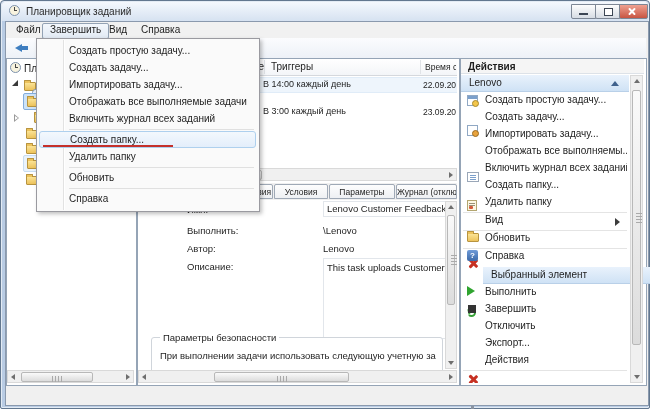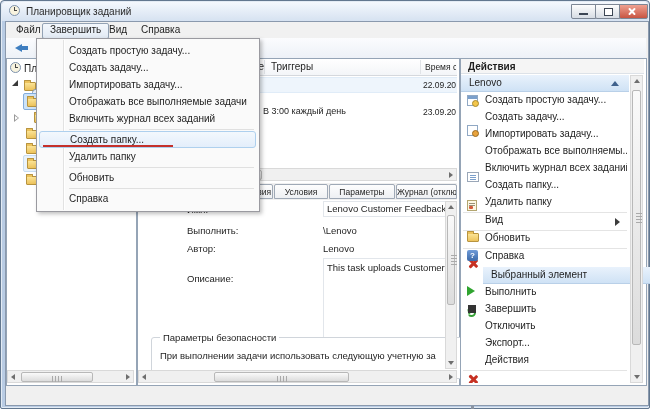--- a/index.html
+++ b/index.html
@@ -206,20 +206,21 @@
 
   <div class="lv-header abs" style="left:137px;top:58px;width:319px;height:16px;">
     <div class="clip-rtl abs" style="left:110px;top:2px;width:16px;"><span>Состояние</span></div>
     <div class="abs nowrap" style="left:133px;top:2px;width:140px;">Триггеры</div>
     <div class="abs nowrap" style="left:287px;top:2.5px;width:31px;font-size:8.5px;">Время следующего запуска</div>
   </div>
   <div class="col-sep" style="left:263px;"></div>
   <div class="col-sep" style="left:419px;"></div>
 
   <div class="lv-row-sel abs" style="left:137px;top:76px;width:319px;height:14px;">
+    <span class="abs nowrap" style="left:125px;top:1px;width:155px;font-size:9px;">В 14:00 каждый день</span>
     <span class="abs nowrap" style="left:285px;top:1.5px;width:33px;font-size:8.5px;">22.09.2016 14</span>
   </div>
   <div class="abs" style="left:137px;top:104px;width:319px;height:14px;">
     <span class="abs nowrap" style="left:125px;top:1px;width:155px;font-size:9px;">В 3:00 каждый день</span>
     <span class="abs nowrap" style="left:285px;top:1.5px;width:33px;font-size:8.5px;">23.09.2016 3:5</span>
   </div>
 
   <div class="sb abs" style="left:137px;top:167px;width:319px;height:13px;">
     <span class="sb-ar ar-l" style="left:3px;top:3px;"></span>
     <span class="sb-ar ar-r" style="right:3px;top:3px;"></span>
@@ -235,24 +236,24 @@
   <div class="tab" style="left:273px;width:54px;">Условия</div>
   <div class="tab" style="left:328px;width:66px;">Параметры</div>
   <div class="tab" style="left:395px;width:61px;">Журнал (отключен)</div>
 
   <div class="fld-label" style="top:203px;">Имя:</div>
   <div class="fld-value valbox nowrap" style="top:200px;width:120px;height:14px;line-height:14px;padding-left:3px;">Lenovo Customer Feedback Program 64</div>
   <div class="fld-label" style="top:224px;">Выполнить:</div>
   <div class="fld-value nowrap" style="top:224px;width:118px;">\Lenovo</div>
   <div class="fld-label" style="top:242px;">Автор:</div>
   <div class="fld-value nowrap" style="top:242px;width:118px;">Lenovo</div>
-  <div class="fld-label" style="top:272px;text-align:right;">Описание:</div>
+  <div class="fld-label" style="top:260px;text-align:right;">Описание:</div>
   <div class="fld-value valbox" style="top:257px;width:120px;height:73px;padding:3px;white-space:nowrap;overflow:hidden;">This task uploads Customer Feedback Program data t</div>
 
-  <div class="grpbox" style="left:150px;top:336px;width:290px;height:40px;padding-left:40px;">
+  <div class="grpbox" style="left:150px;top:336px;width:290px;height:40px;">
     <span class="grp-legend">Параметры безопасности</span>
     <div class="nowrap" style="position:absolute;left:8px;top:12px;width:276px;font-size:9.5px;">При выполнении задачи использовать следующую учетную запись пол</div>
   </div>
 
   <div class="sb abs" style="left:444px;top:200px;width:12px;height:168px;">
     <span class="sb-ar ar-u" style="left:2px;top:3px;"></span>
     <span class="sb-ar ar-d" style="left:2px;bottom:3px;"></span>
     <span class="sb-thumb" style="left:1px;top:13px;width:8px;height:90px;">
         <span class="grip-v"></span>
       </span>

